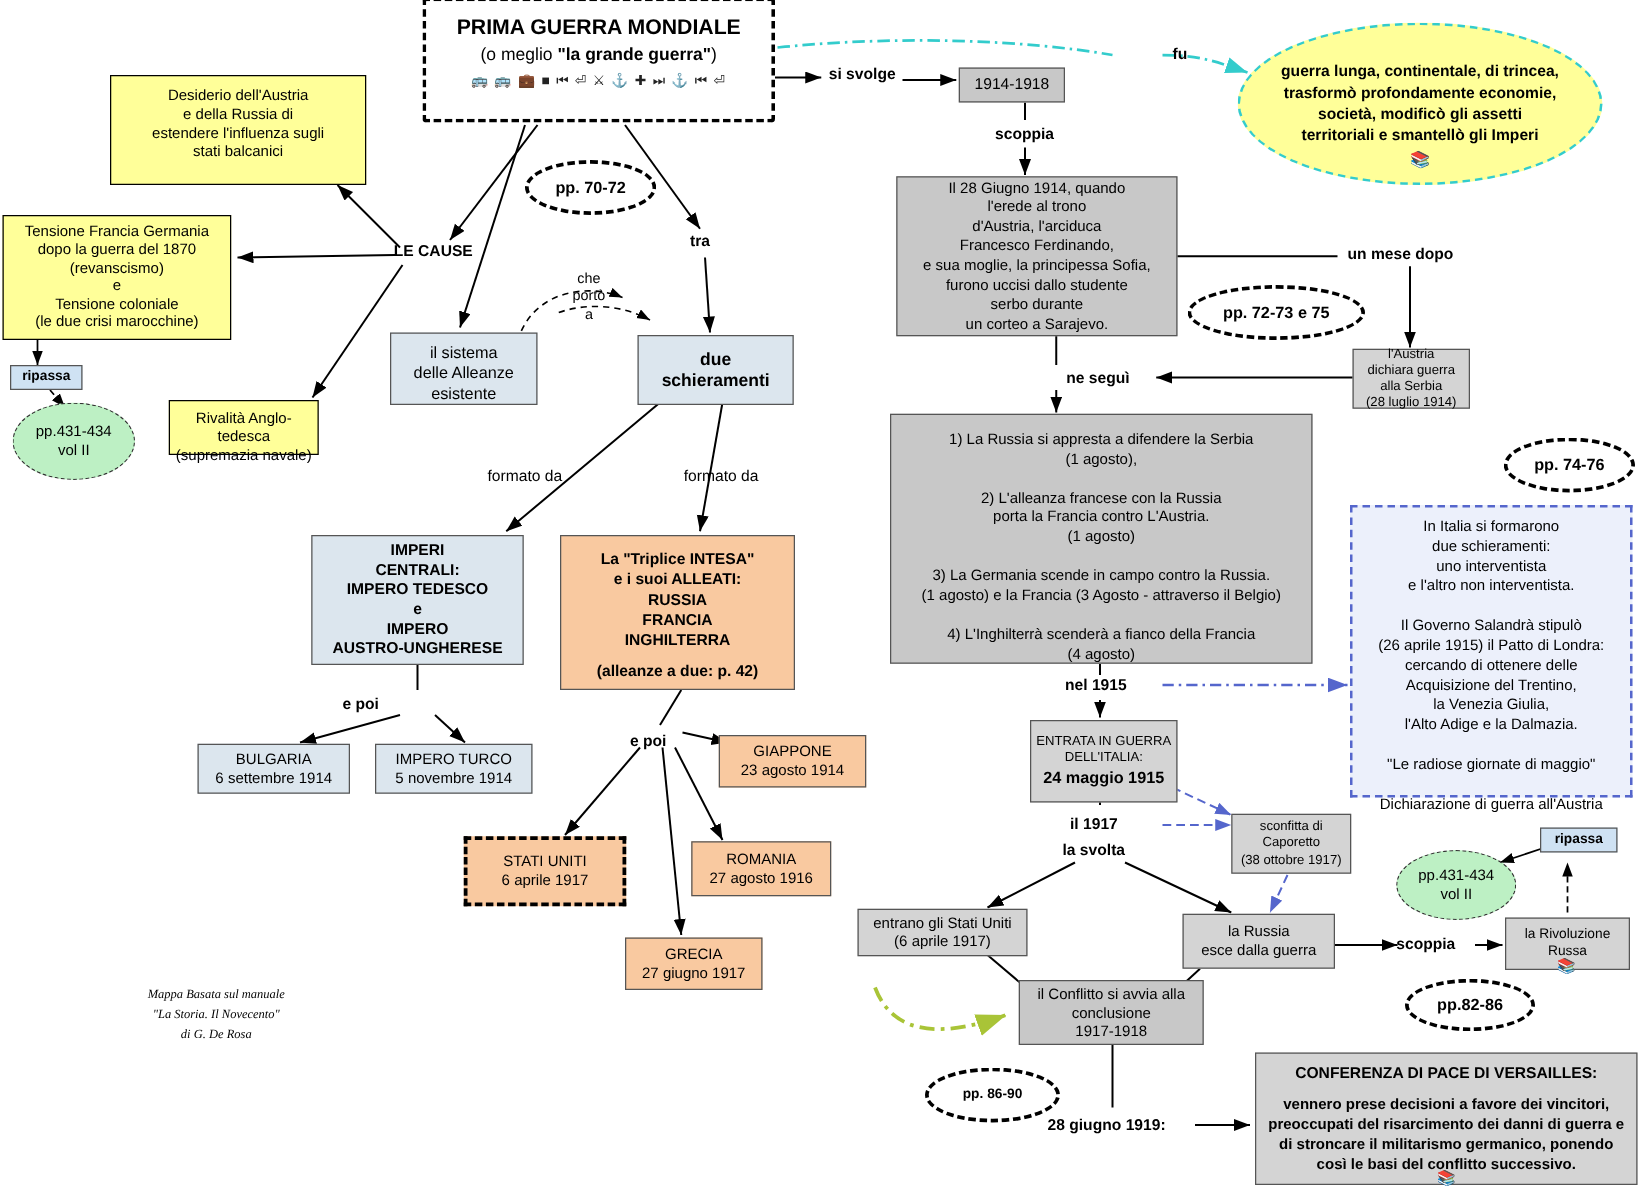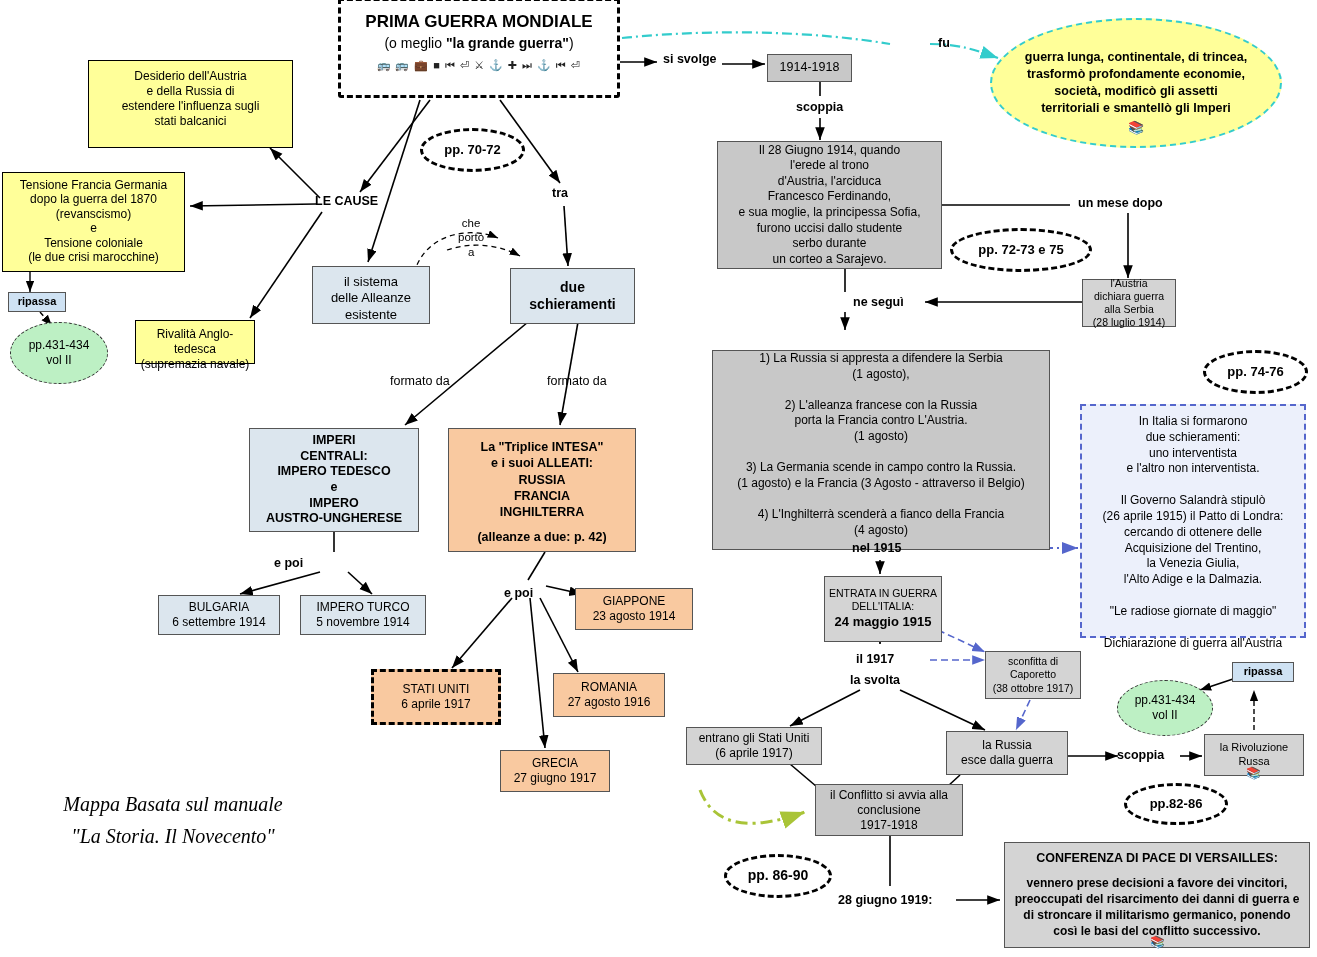--- a/index.html
+++ b/index.html
@@ -24,21 +24,21 @@
   .green-ell{background:#bdf0c4;border:1px dashed #333;border-radius:50%;}
   .yellow-ell{background:#ffff99;border:2px dashed #33cccc;border-radius:50%;}
   .dashpill{border:3px dashed #000;border-radius:50%;background:#fff;font-weight:bold;}
   .dashbox{border:3px dashed #000;background:#f9c9a0;}
   .bluebox{border:2px dashed #5566cc;background:#ecf0fb;}
   .ripassa{background:#cfe2f3;border:1px solid #555;font-weight:bold;font-size:11px;}
   .title-box{
     border:3px dashed #000;background:#fff;border-radius:3px;
   }
   .center-v{display:flex;align-items:center;justify-content:center;}
-  .hand{font-family:"Liberation Serif", serif;font-style:italic;font-size:20px;}
+  .hand{font-family:"Liberation Serif", serif;font-style:italic;font-size:10px;}
 </style>
 </head>
 <body>
 
 <svg class="wires" viewBox="0 0 1317 957">
   <defs>
     <marker id="ah" markerWidth="9" markerHeight="9" refX="8" refY="3" orient="auto">
       <path d="M0,0 L8,3 L0,6 z" fill="#000"></path>
     </marker>
     <marker id="ahc" markerWidth="9" markerHeight="9" refX="8" refY="3" orient="auto">
@@ -271,21 +271,21 @@
 
 <div class="node lightgrey center-v" style="left:1082px;top:279px;width:94px;height:48px;">
   <div style="white-space:pre-line;font-size:10.5px;line-height:1.25;">l'Austria
 dichiara guerra
 alla Serbia
 (28 luglio 1914)</div>
 </div>
 
 <div class="lbl" style="left:853px;top:295px;">ne seguì</div>
 
-<div class="node grey" style="left:712px;top:350px;width:338px;height:200px;padding:0 6px;">
+<div class="node grey" style="left:712px;top:331px;width:338px;height:200px;padding:12px 6px;">
   <div style="white-space:pre-line;line-height:1.3;">1) La Russia si appresta a difendere la Serbia
 (1 agosto),
 
 2) L'alleanza francese con la Russia
 porta la Francia contro L'Austria.
 (1 agosto)
 
 3) La Germania scende in campo contro la Russia.
 (1 agosto) e la Francia (3 Agosto - attraverso il Belgio)
 
@@ -356,31 +356,32 @@
 <div style="position:absolute;left:1246px;top:766px;font-size:12px;">📚</div>
 
 <div class="node dashpill center-v" style="left:1124px;top:783px;width:104px;height:42px;font-size:13px;">pp.82-86</div>
 
 <div class="node grey center-v" style="left:815px;top:784px;width:148px;height:52px;">
   <div style="white-space:pre-line;">il Conflitto si avvia alla
 conclusione
 1917-1918</div>
 </div>
 
-<div class="node dashpill center-v" style="left:724px;top:854px;width:108px;height:44px;font-size:14px;">pp. 86-90</div>
+<div class="node dashpill center-v" style="left:740px;top:854px;width:108px;height:44px;font-size:11px;">pp. 86-90</div>
 
 <div class="lbl" style="left:838px;top:893px;">28 giugno 1919:</div>
 
 <div class="node lightgrey" style="left:1004px;top:842px;width:306px;height:106px;padding:8px 6px;">
   <div style="font-weight:bold;font-size:12.5px;">
     <span>CONFERENZA DI PACE DI VERSAILLES</span>:
   </div>
   <div style="white-space:pre-line;margin-top:8px;line-height:1.35;font-weight:bold;">vennero prese decisioni a favore dei vincitori,
 preoccupati del risarcimento dei danni di guerra e
 di stroncare il militarismo germanico, ponendo
 così le basi del conflitto successivo.</div>
 </div>
 <div style="position:absolute;left:1150px;top:935px;font-size:12px;">📚</div>
 
 <div class="hand" style="position:absolute;left:58px;top:788px;width:230px;text-align:center;line-height:1.6;">
   <div>Mappa Basata sul manuale</div>
   <div>"La Storia. Il Novecento"</div>
+  <div>di G. De Rosa</div>
 </div>
 
 </body></html>

